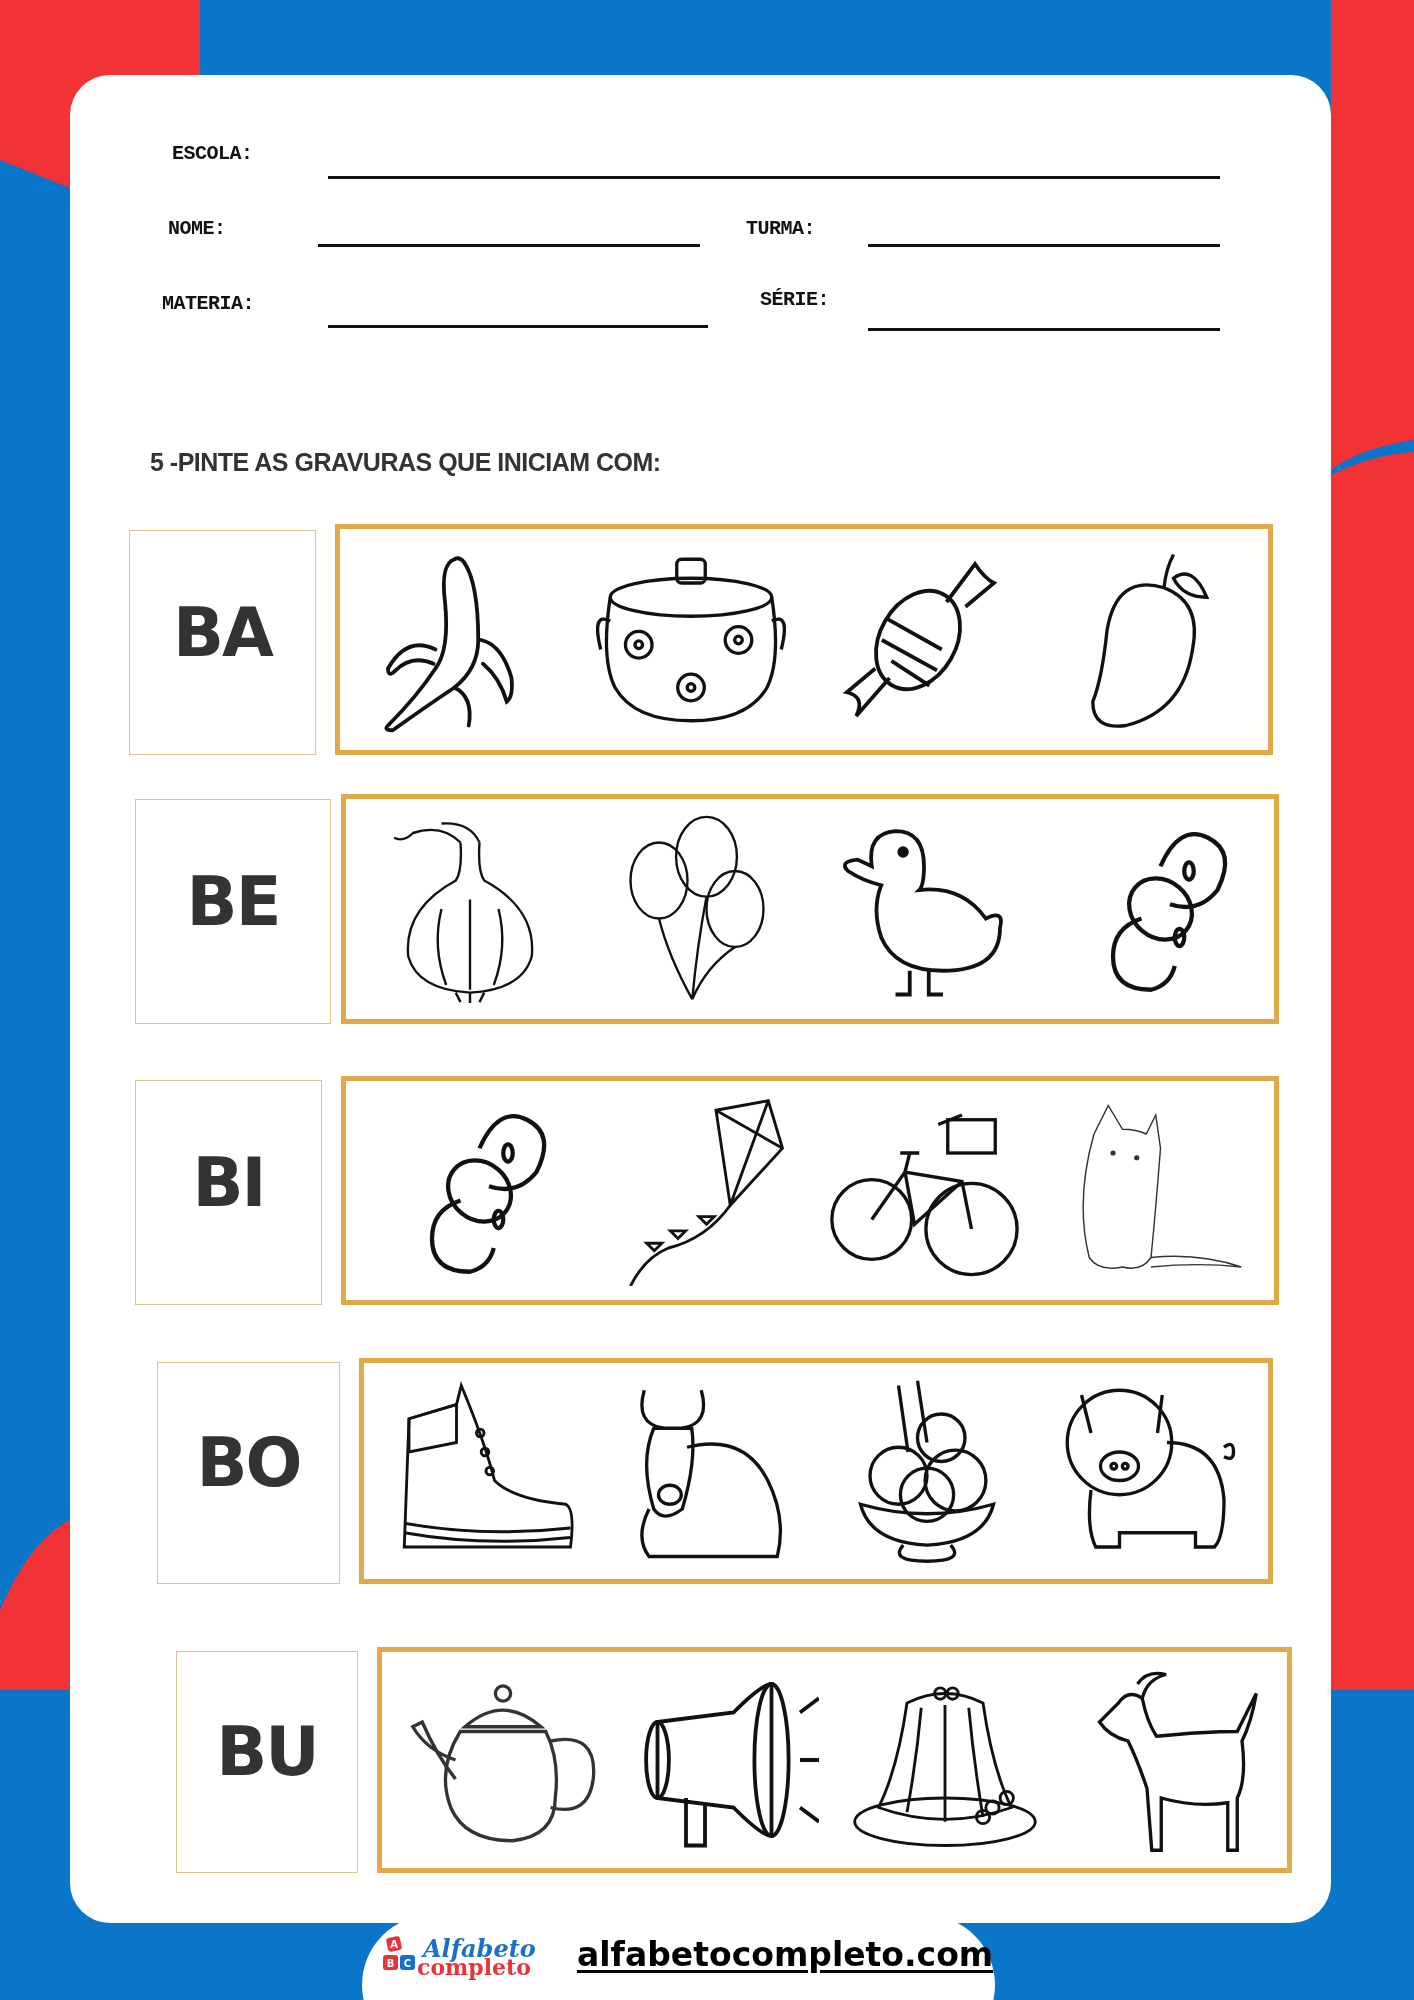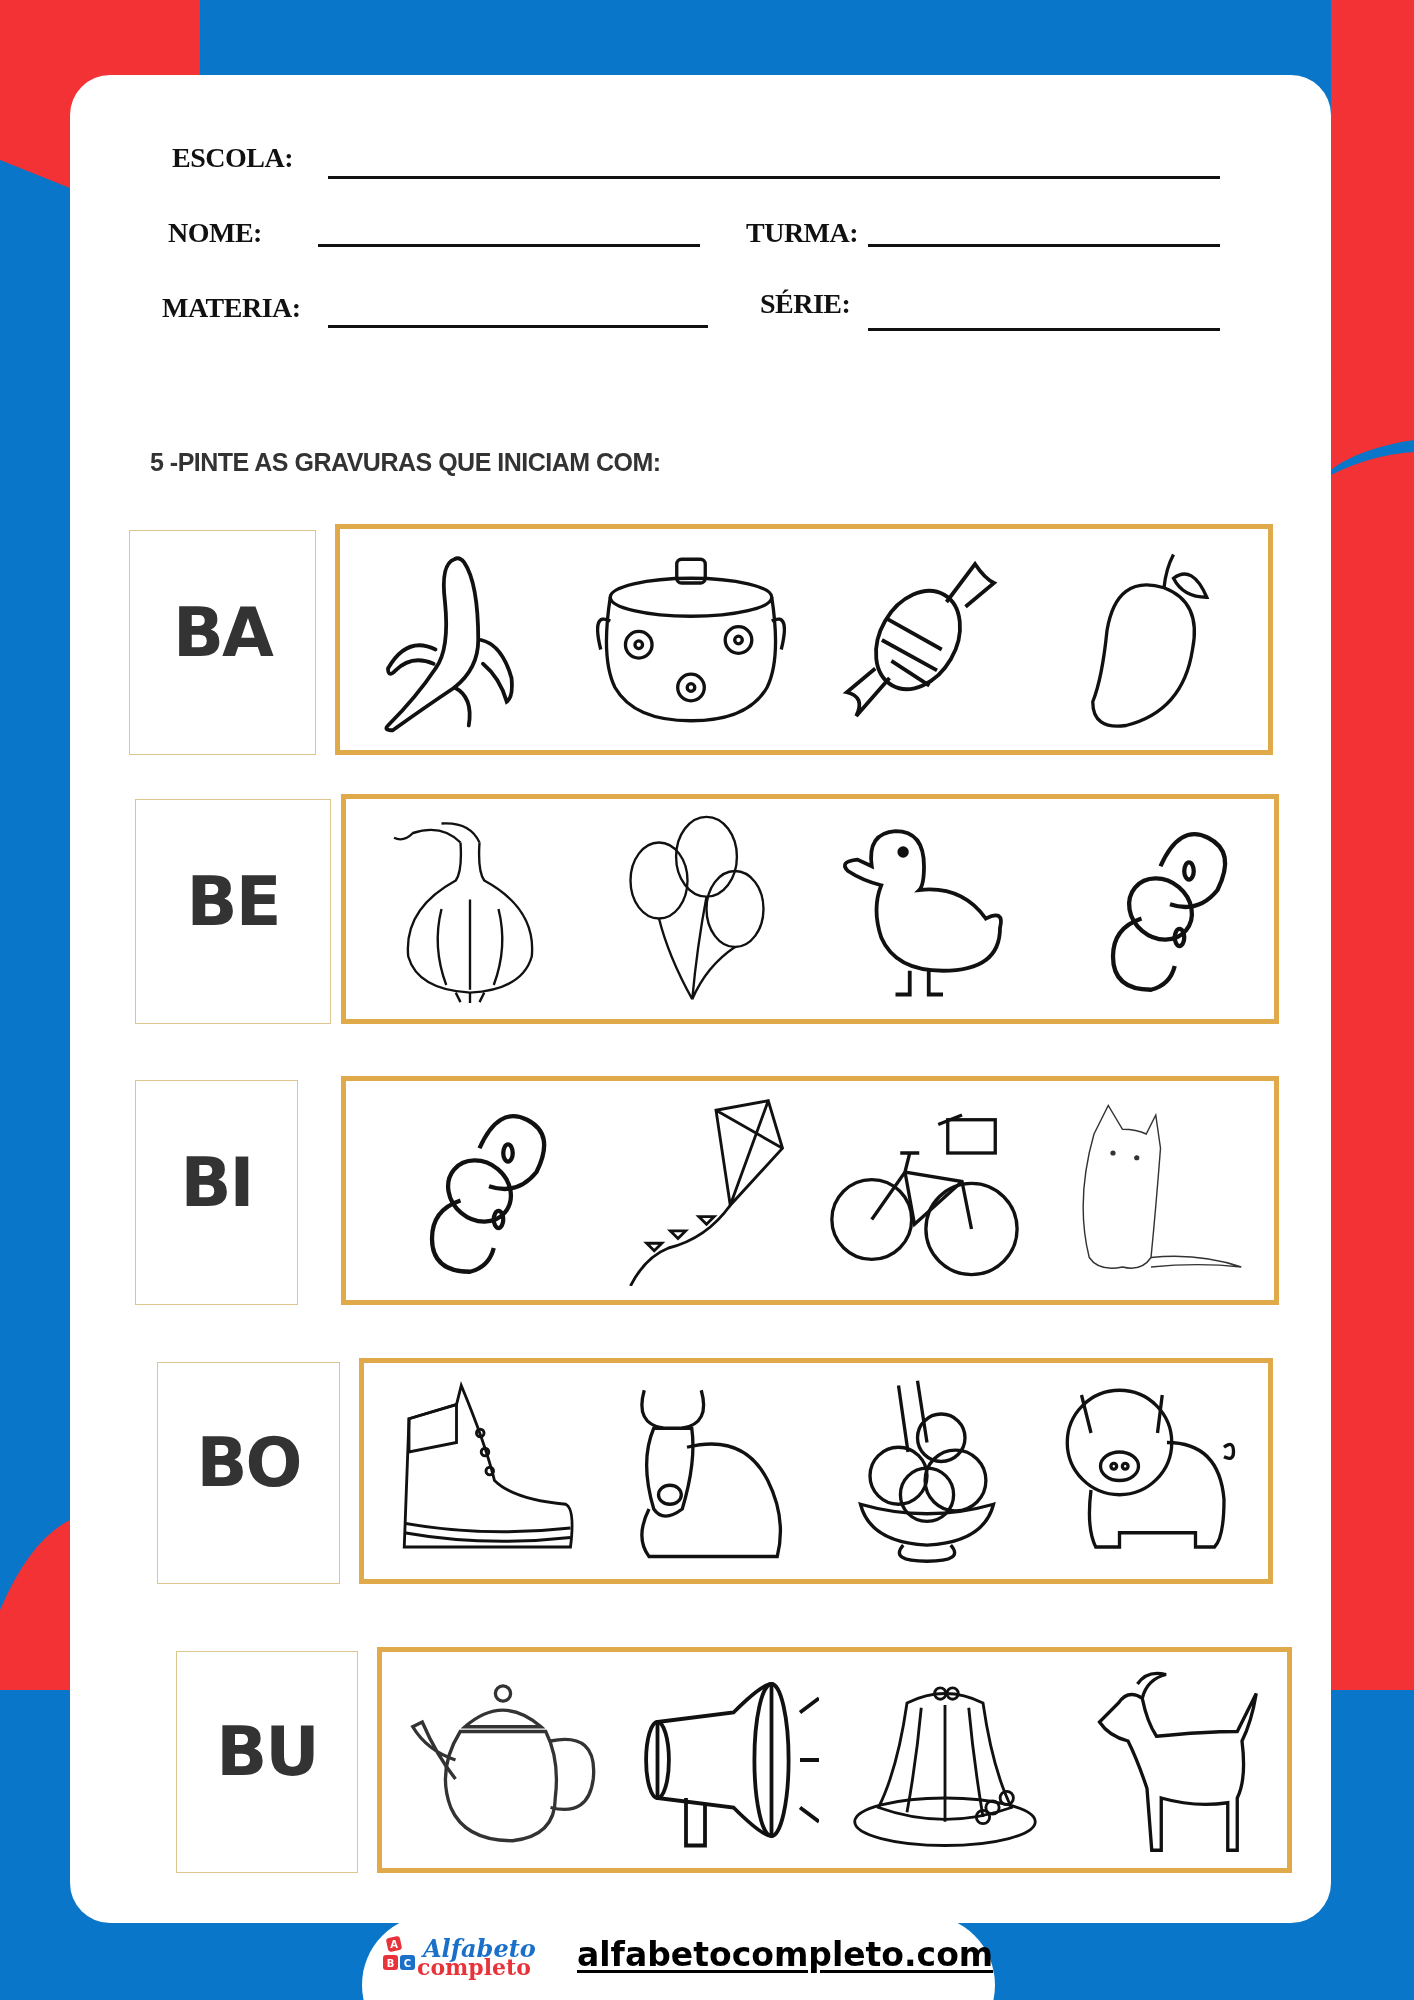--- a/index.html
+++ b/index.html
@@ -1,19 +1,19 @@
 <!DOCTYPE html>
 <html><head>
 <meta charset="utf-8">
 <style>
   html, body { margin:0; padding:0; }
   body { width:1414px; height:2000px; position:relative; overflow:hidden; background:#0a76c9; font-family:"Liberation Sans", sans-serif; }
   .bg-svg { position:absolute; left:0; top:0; width:1414px; height:2000px; }
   .card { position:absolute; left:70px; top:75px; width:1261px; height:1848px; background:#fff; border-radius:40px; }
-  .form-label { position:absolute; font-family:Liberation Serif, serif; font-weight:bold; font-size:28px; color:#111; letter-spacing:-0.5px; }
+  .form-label { position:absolute; font-family:Liberation Mono, monospace; font-weight:bold; font-size:20px; color:#111; letter-spacing:-0.5px; }
   .form-line { position:absolute; height:3px; background:#111; }
   .instruction { position:absolute; left:150px; top:448px; font-family:"Liberation Sans", sans-serif; font-size:25px; color:#333; letter-spacing:-0.5px;font-weight:bold; }
   .syl-box { position:absolute; border:1.5px solid #dcc58e; background:#fff; box-sizing:border-box; display:flex; align-items:center; justify-content:center; }
   .syl-text { font-family:"DejaVu Sans", sans-serif; font-weight:bold; font-size:67px; color:#333; letter-spacing:-2px; margin-top:-20px; }
   .pic-box { position:absolute; border:5px solid #e0a94a; background:#fff; box-sizing:border-box; display:flex; align-items:center; justify-content:space-around; padding:0 10px; }
   .pic { width:200px; height:200px; display:flex; align-items:center; justify-content:center; }
   .pic svg { width:190px; height:190px; }
   .footer-pill { position:absolute; left:362px; top:1915px; width:633px; height:140px; background:#fff; border-radius:70px; }
   .logo { position:absolute; left:383px; top:1935px; width:160px; height:50px; }
   .site { position:absolute; left:577px; top:1935px; font-family:"DejaVu Sans", sans-serif; font-weight:bold; font-size:33px; color:#000000; text-decoration:underline; text-underline-offset:4px; }
@@ -125,21 +125,21 @@
     <svg viewBox="0 0 200 200" fill="none" stroke="#111" stroke-width="4.5">
       <path d="M110 55 Q130 10 160 25 Q190 40 170 80 Q150 105 120 95"></path>
       <path d="M90 110 Q60 120 60 150 Q60 185 100 185 Q120 180 125 160"></path>
       <ellipse cx="110" cy="100" rx="35" ry="30" transform="rotate(40 110 100)"></ellipse>
       <ellipse cx="140" cy="60" rx="5" ry="9"></ellipse>
         <ellipse cx="130" cy="130" rx="5" ry="9"></ellipse>
     </svg>
   </div>
 </div>
 
-<div class="syl-box" style="left:135px;top:1080px;width:163px;height:225px;justify-content:center;">
+<div class="syl-box" style="left:135px;top:1080px;width:187px;height:225px;justify-content:center;">
   <span class="syl-text">BI</span>
 </div>
 <div class="pic-box" style="left:341px;top:1076px;width:938px;height:229px;">
   <div class="pic">
     <svg viewBox="0 0 200 200" fill="none" stroke="#111" stroke-width="4.5">
       <path d="M110 55 Q130 10 160 25 Q190 40 170 80 Q150 105 120 95"></path>
       <path d="M90 110 Q60 120 60 150 Q60 185 100 185 Q120 180 125 160"></path>
       <ellipse cx="110" cy="100" rx="35" ry="30" transform="rotate(40 110 100)"></ellipse>
       <ellipse cx="140" cy="60" rx="5" ry="9"></ellipse>
         <ellipse cx="130" cy="130" rx="5" ry="9"></ellipse>

